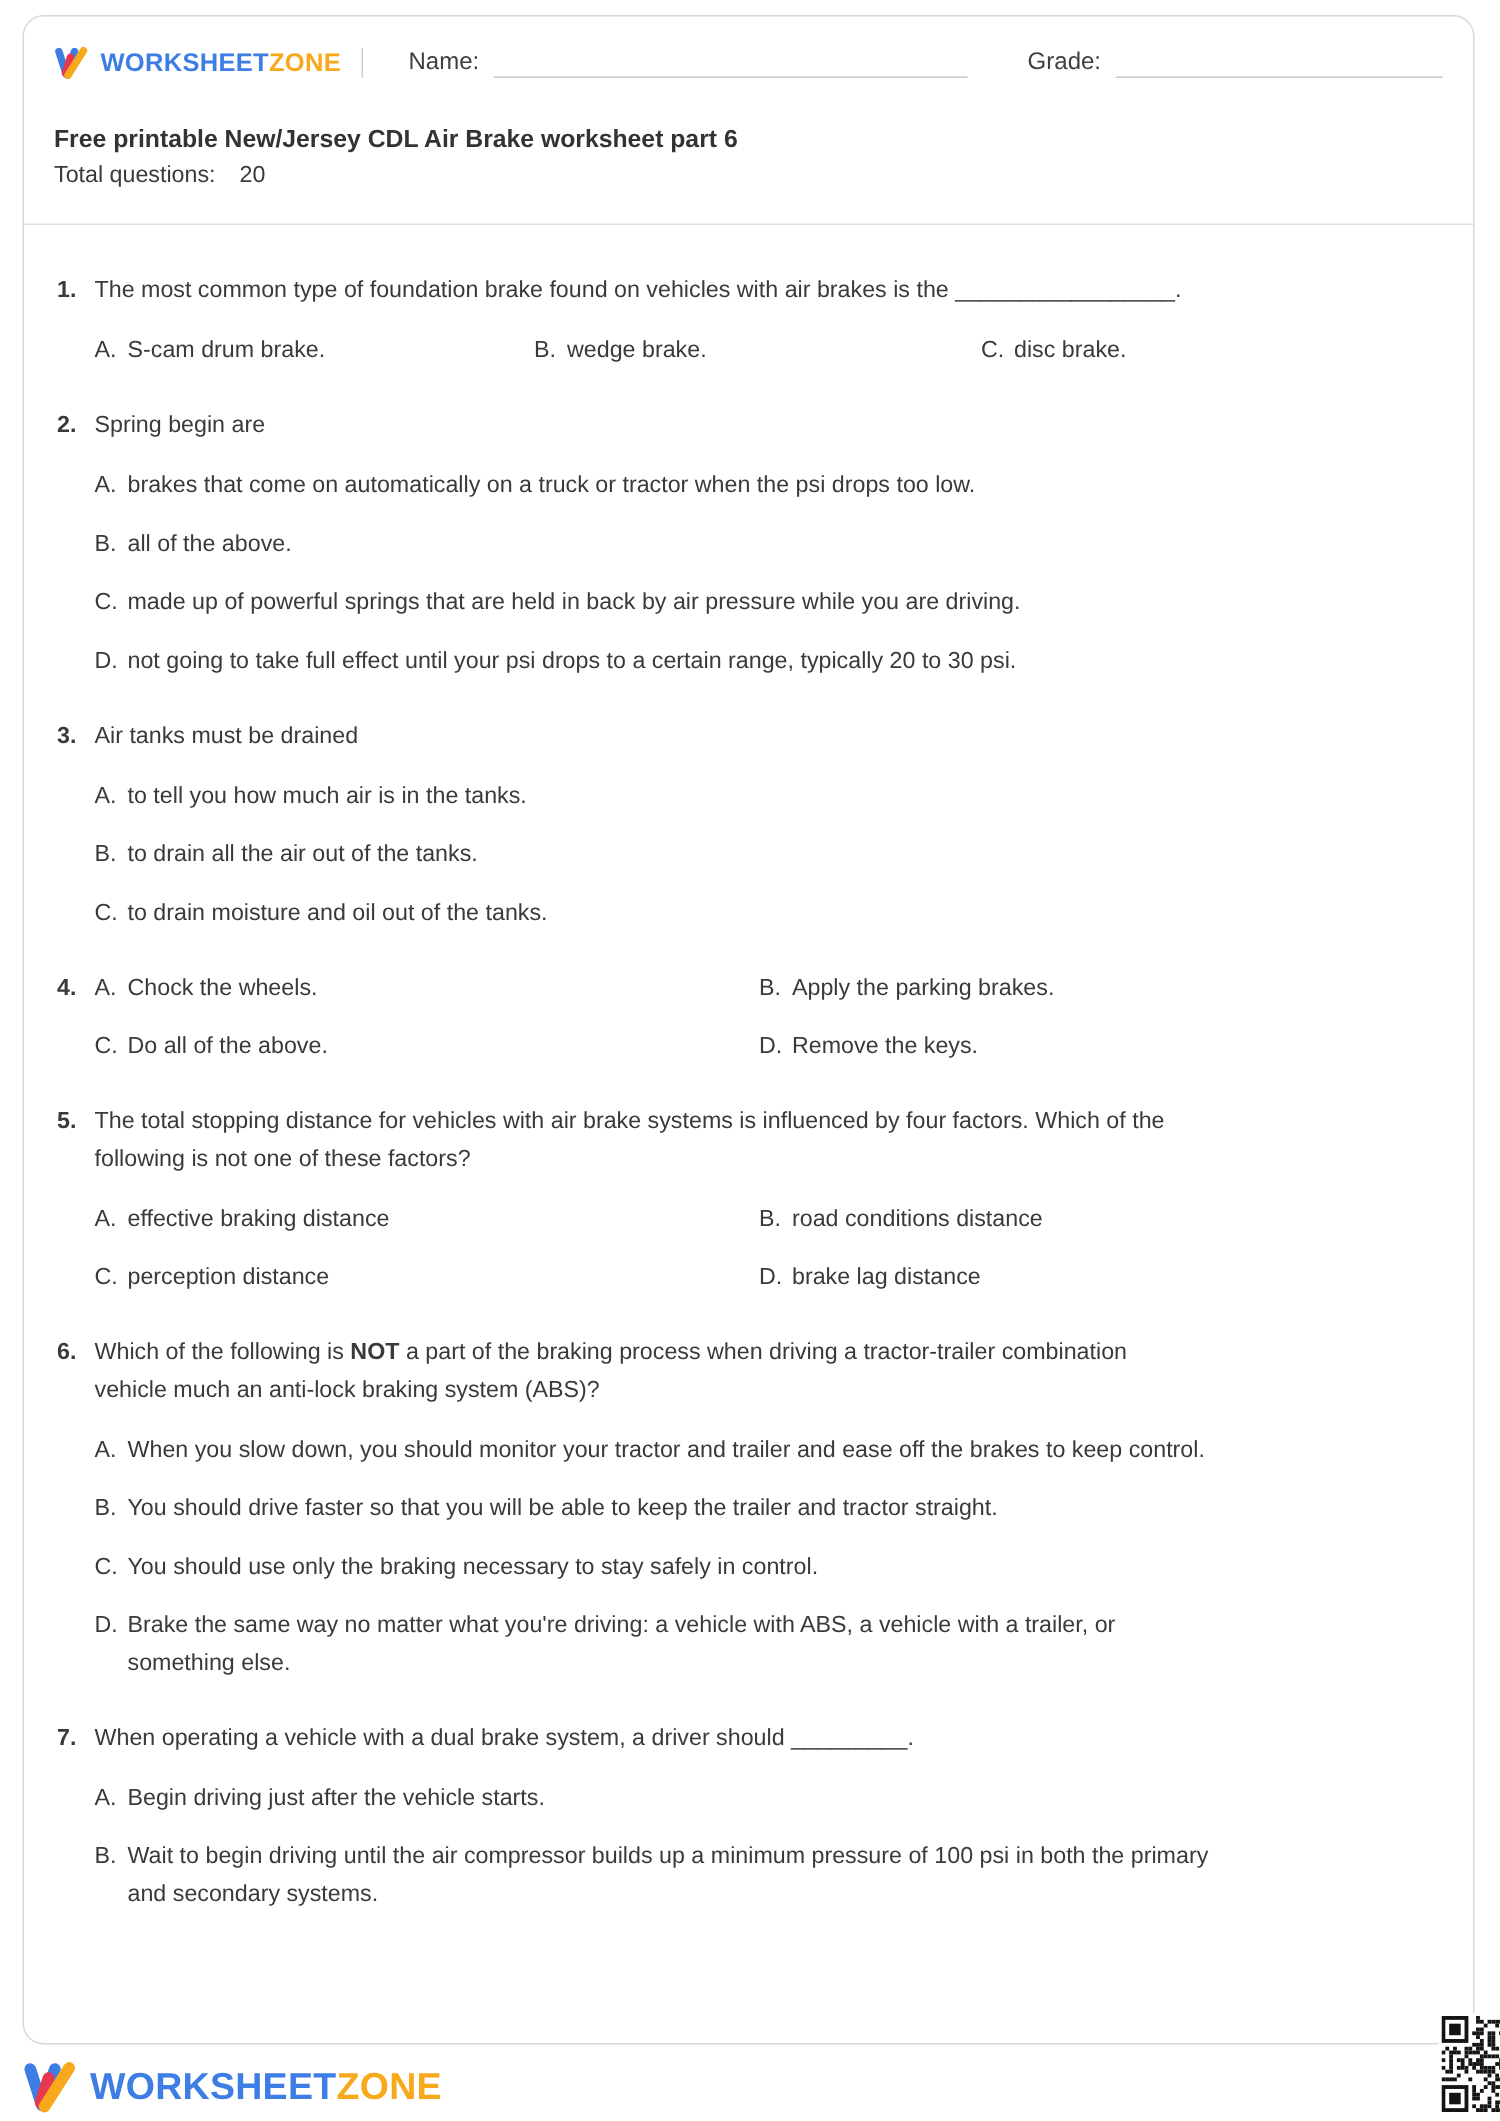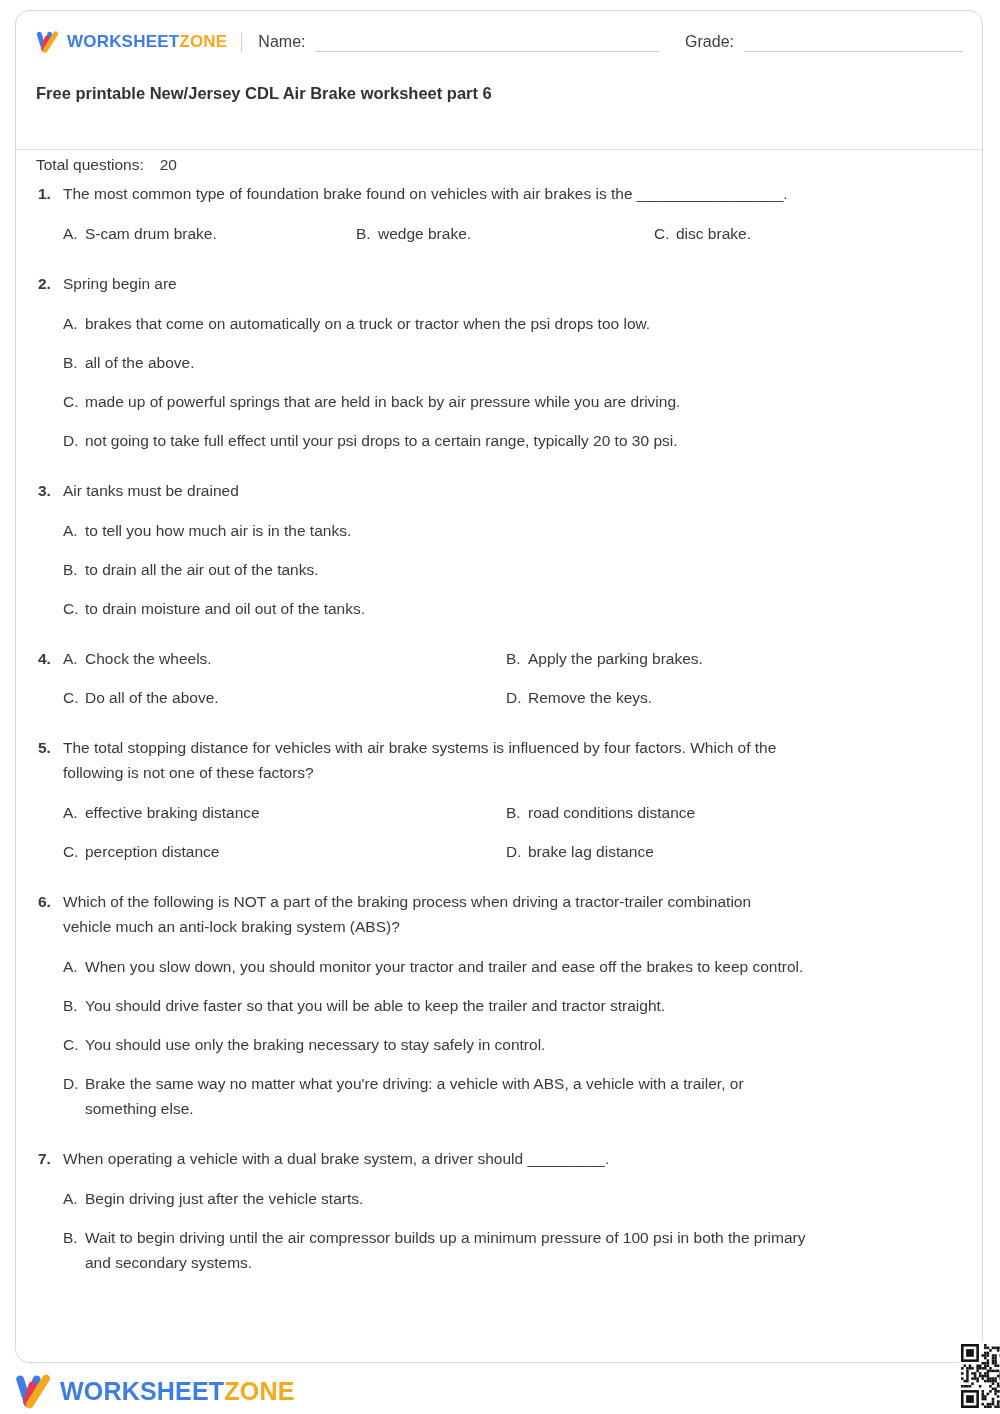--- a/index.html
+++ b/index.html
@@ -9,40 +9,40 @@
         border:1px solid #d8d8d8;border-radius:14px;background:#fff;box-sizing:border-box;}
   .header-section{box-sizing:border-box;height:139px;border-bottom:1px solid #dedede;
         padding:17px 20px 0 20px;}
   .header-row{display:flex;align-items:center;height:28px;}
   .logo{display:flex;align-items:center;gap:7px;}
   .logo-word{font-weight:bold;letter-spacing:.2px;white-space:nowrap;}
   .logo-word .w1{color:#3d7de4;}
   .logo-word .w2{color:#f7a81b;}
   .hdr-word{font-size:17px;}
   .divider{width:1px;height:20px;background:#cfcfcf;margin:0 16px 0 14px;}
-  .field-label{font-size:16px;color:#3f3f3f;}
+  .field-label{font-size:16px;color:#3f3f3f;margin-left:14px;}
   .fill-line{border-bottom:1.5px solid #c9c9c9;height:18px;}
   .line-name{flex:1;margin:0 26px 0 10px;}
   .line-grade{width:218px;margin-left:10px;}
   .title{font-size:16.5px;font-weight:bold;line-height:23px;margin-top:26px;color:#333333;}
-  .total{font-size:15.5px;line-height:23px;margin-top:48px;}
+  .total{font-size:15.5px;line-height:23px;}
   .total .val{margin-left:16px;}
   .questions{padding:31px 22px 0 22px;}
   .question{display:flex;margin-bottom:25px;font-size:15.5px;}
   .qnum{flex:0 0 25px;font-weight:bold;line-height:25px;}
   .qbody{flex:1;min-width:0;}
   .qtext{line-height:25px;margin-bottom:15px;}
   .options.cols-2{display:grid;grid-template-columns:443px 1fr;row-gap:14px;}
   .options.cols-3{display:grid;grid-template-columns:293px 298px 1fr;}
   .opt{display:flex;line-height:25px;}
   .cols-1 .opt{margin-bottom:14px;}
   .cols-1 .opt:last-child{margin-bottom:0;}
   .optletter{flex:0 0 22px;}
   .opttext{flex:1;}
-  b{font-weight:normal;}
+  b{font-weight:bold;}
   .footer{position:absolute;left:15px;top:1368px;right:15px;height:46px;
         display:flex;align-items:center;}
   .ftr-word{font-size:25px;}
   .scan-text{position:absolute;right:88px;top:1378px;font-size:26px;color:#2f2f2f;white-space:nowrap;}
   .qr{position:absolute;right:4px;bottom:4px;width:68px;height:68px;background:#fff;
         display:flex;align-items:center;justify-content:center;}
 </style>
 </head>
 <body>
 

